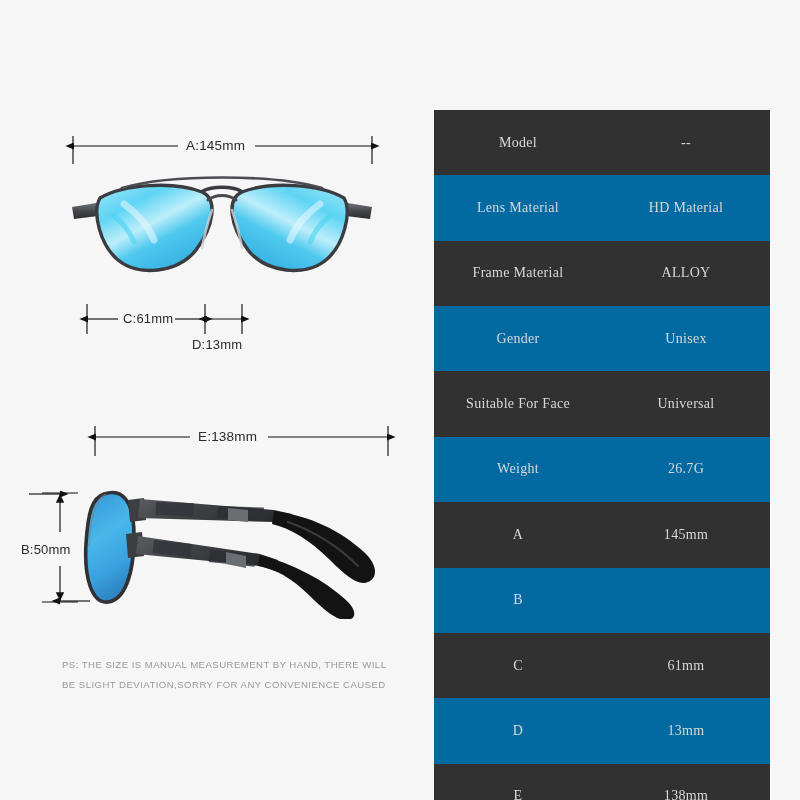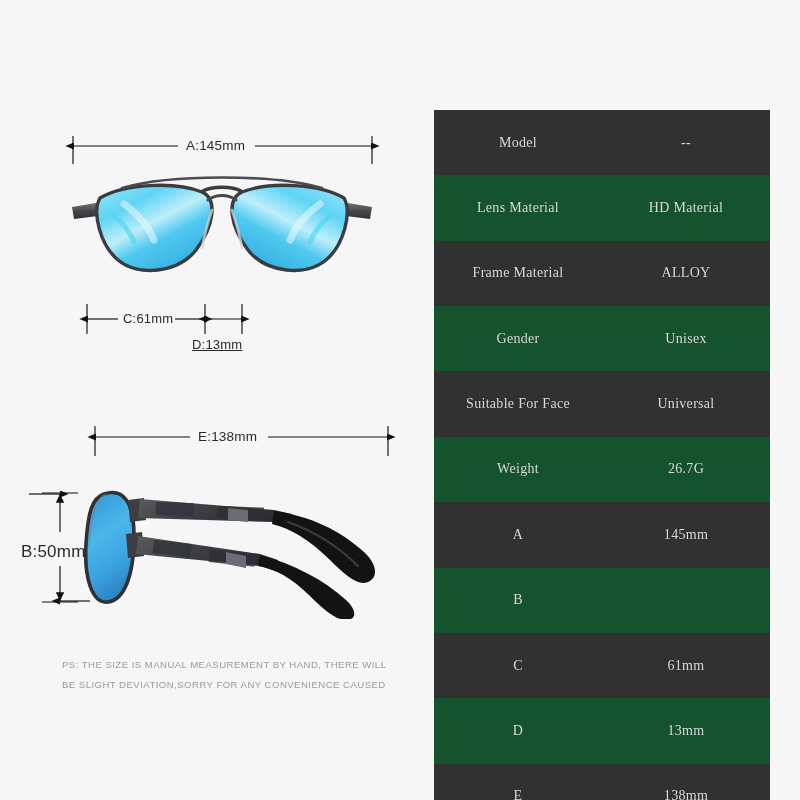--- a/index.html
+++ b/index.html
@@ -47,21 +47,21 @@
     width:336px;height:719px;
     display:flex;flex-direction:column;font-family:Liberation Serif, serif;
   }
   .spec-row{
     flex:1 1 0;
     display:flex;
     align-items:center;
     min-height:0;
   }
   .spec-row.odd{background:#313131;}
-  .spec-row.even{background:#14532d;justify-content:space-between;}
+  .spec-row.even{background:#0369a1;justify-content:space-between;}
   .spec-key{
     width:50%;
     text-align:center;
     color:#d8d8d8;
     font-size:14px;
     letter-spacing:.3px;
   }
   .spec-val{
     width:50%;
     text-align:center;
@@ -112,25 +112,25 @@
       <line x1="60" y1="490" x2="60" y2="528"></line>
       <line x1="60" y1="562" x2="60" y2="597"></line>
       <path d="M60,490 l-4.2,8.8 l8.4,0 Z" fill="#111"></path>
       <path d="M60,597 l-4.2,-8.8 l8.4,0 Z" fill="#111"></path>
     </svg>
 
     <div class="dim-label" style="left:186px;top:134px;">A:145mm</div>
 
     <div class="dim-label" style="left:123px;top:307px;font-size:13px;">C:61mm</div>
 
-    <div class="dim-label" style="left:192px;top:333px;font-size:13px;text-decoration:underline;">D:13mm</div>
+    <div class="dim-label" style="left:192px;top:333px;font-size:13px;">D:13mm</div>
 
     <div class="dim-label" style="left:198px;top:425px;">E:138mm</div>
 
-    <div class="dim-label" style="left:21px;top:538px;font-size:17px;">B:50mm</div>
+    <div class="dim-label" style="left:21px;top:538px;font-size:13px;">B:50mm</div>
 
     <svg class="art front" viewBox="0 0 320 125">
       <defs>
         <linearGradient id="lensL" x1="0.15" y1="0" x2="0.85" y2="1">
           <stop offset="0%" stop-color="#8fe3f7"></stop>
           <stop offset="22%" stop-color="#5ed4f4"></stop>
           <stop offset="45%" stop-color="#bdeefa"></stop>
           <stop offset="62%" stop-color="#4fc9ef"></stop>
           <stop offset="100%" stop-color="#2fa9dd"></stop>
         </linearGradient>

